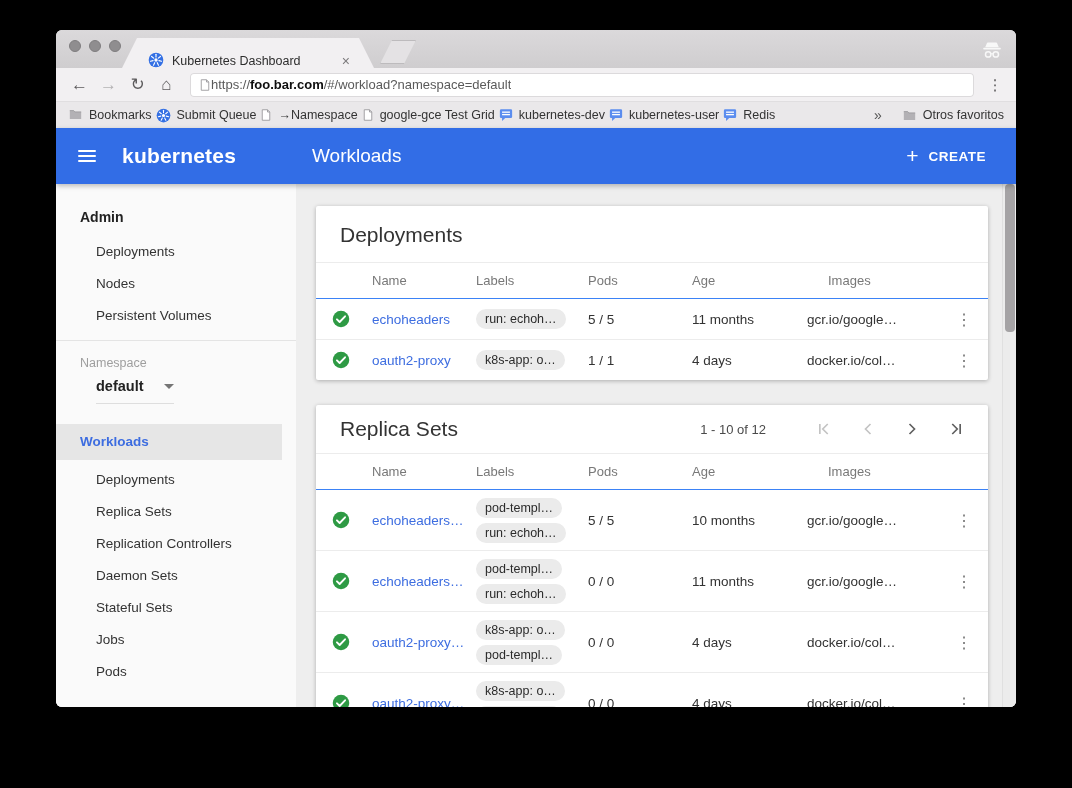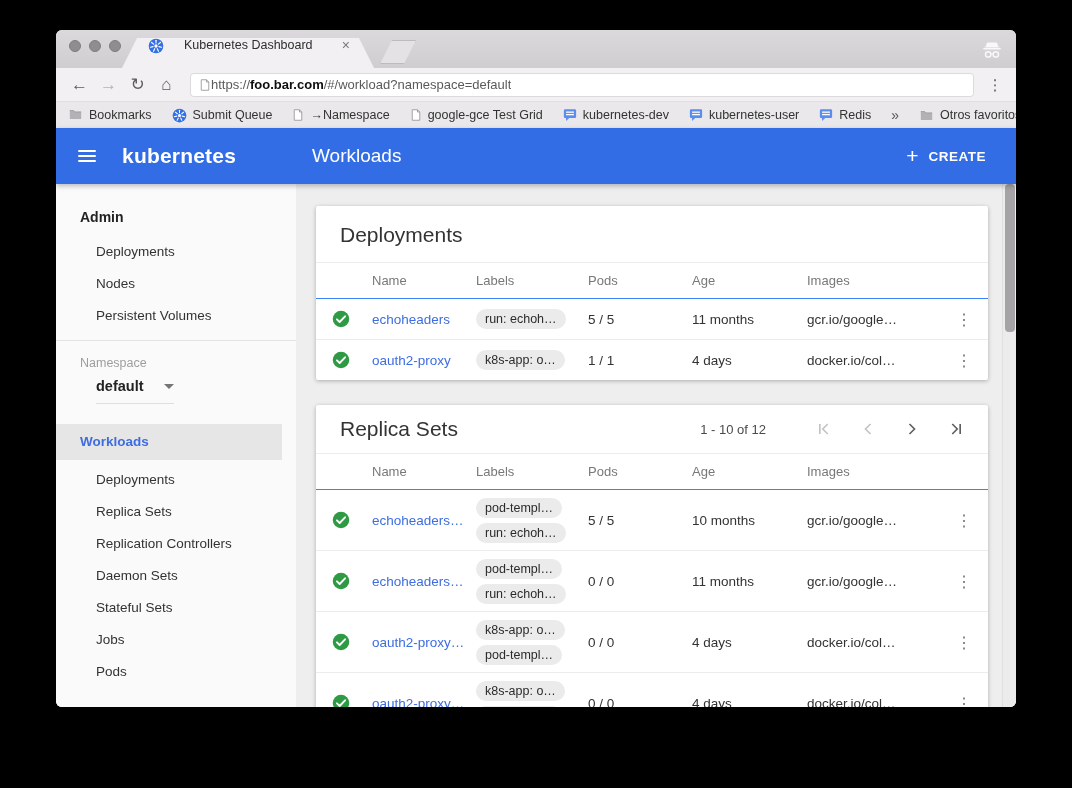--- a/index.html
+++ b/index.html
@@ -5,22 +5,22 @@
   html,body{margin:0;padding:0;width:1072px;height:788px;overflow:hidden;background:#000;
     font-family:"Liberation Sans",sans-serif;-webkit-font-smoothing:antialiased;}
   .window{position:absolute;left:56px;top:30px;width:960px;height:677px;border-radius:6px;
     overflow:hidden;background:#eee;box-shadow:0 14px 40px rgba(0,0,0,.6);}
 
   
   .titlebar{position:relative;height:38px;background:linear-gradient(#dbd9db,#cfcdcf);}
   .lights{position:absolute;left:13px;top:10px;display:flex;gap:8px;}
   .light{width:12px;height:12px;border-radius:50%;background:#8f8d8f;border:1px solid #7f7d7f;box-sizing:border-box;}
   .tab{position:absolute;left:66px;bottom:0;width:252px;height:30px;background:#f2f0f2;
-    clip-path:polygon(15px 0,237px 0,252px 100%,0 100%);display:flex;align-items:flex-start;
-    padding:0 24px 0 26px;box-sizing:border-box;gap:20px;}
+    clip-path:polygon(15px 0,237px 0,252px 100%,0 100%);display:flex;align-items:flex-end;
+    padding:0 24px 0 26px;box-sizing:border-box;gap:8px;}
   .tab-title{font-size:12.5px;color:#2d2d2d;white-space:nowrap;overflow:hidden;flex:1;}
   .tab-close{color:#7c7a7c;font-size:14px;line-height:14px;cursor:default;}
   .newtab{position:absolute;left:324px;bottom:4px;width:36px;height:24px;background:#e4e2e4;
     clip-path:polygon(12px 0,36px 0,24px 100%,0 100%);border:1px solid #bdbbbd;box-sizing:border-box;}
   .incog{position:absolute;right:12px;top:8px;width:24px;height:24px;opacity:.95;}
 
   .toolbar{height:33px;background:#f2f0f2;display:flex;align-items:center;padding:0 10px;gap:2px;}
   .nav-btn{width:27px;height:26px;display:flex;align-items:center;justify-content:center;
     font-size:17px;color:#5c5a5c;border-radius:3px;}
   .nav-btn.disabled{color:#b4b2b4;}
@@ -76,21 +76,21 @@
   .pg-btn{width:20px;height:20px;margin-left:24px;color:#5f5f5f;cursor:pointer;}
   .pg-btn svg{width:20px;height:20px;display:block;}
   .pg-btn.disabled{color:#c3c3c3;}
 
   .thead{display:flex;align-items:center;height:35px;padding-left:56px;border-top:1px solid #ececec;
     border-bottom:1px solid #3b82f6;color:#787878;font-size:13px;}
   .hcol:nth-child(1){width:104px;}
   .hcol:nth-child(2){width:112px;}
   .hcol:nth-child(3){width:104px;}
   .hcol:nth-child(4){width:115px;}
-  .hcol:nth-child(5){flex:1;}
+  .hcol:nth-child(5){flex:1;margin-left:21px;}
 
   .drow{display:grid;grid-template-columns:40px 104px 112px 104px 115px 1fr 48px;align-items:center;
     padding-left:16px;min-height:40px;font-size:13.5px;color:#333;}
   .drow + .drow{border-top:1px solid #ececec;}
   .card-rs .drow{min-height:60px;}
   .c-icon svg{display:block;}
   .row-name{color:#3d6de0;text-decoration:none;cursor:pointer;white-space:nowrap;overflow:hidden;}
   .row-labels{display:flex;flex-direction:column;align-items:flex-start;gap:5px;padding:7px 0;}
   .chip{background:#ebebeb;border-radius:11px;padding:3px 9px;font-size:12.5px;color:#2b2b2b;white-space:nowrap;}
   .c-menu{text-align:center;font-size:16px;color:#757575;cursor:pointer;letter-spacing:0;}
@@ -151,21 +151,21 @@
             <path d="M3 1 h7 l3 3 v11 H3 z" fill="#fff" stroke="#9a989c" stroke-width="1.2"></path>
             <path d="M10 1 v3 h3" fill="none" stroke="#9a989c" stroke-width="1.2"></path>
           </svg>
       </span>
       <span class="url"><span>https://</span><b>foo.bar.com</b><span>/#/workload?namespace=default</span></span>
     </div>
     <span class="menu-dots">⋮</span>
   </div>
 
   <div class="bookmarks">
-    <span id="bm-items" style="display:flex;gap:20px;align-items:flex-start;">
+    <span id="bm-items" style="display:flex;gap:4px;align-items:flex-start;">
         <span class="bm-item">
           <span class="bm-ic">
             <svg viewBox="0 0 16 16" width="15" height="13">
               <path d="M1 3.2 h4.8 l1.4 1.6 H15 v8.6 H1 z" fill="#b3b1b5"></path>
               <path d="M1 3.2 h4.8 l1.4 1.6 H15" fill="none" stroke="#99979b" stroke-width="1"></path>
             </svg>
           </span>
           <span>Bookmarks</span>
         </span>
         <span class="bm-item">

